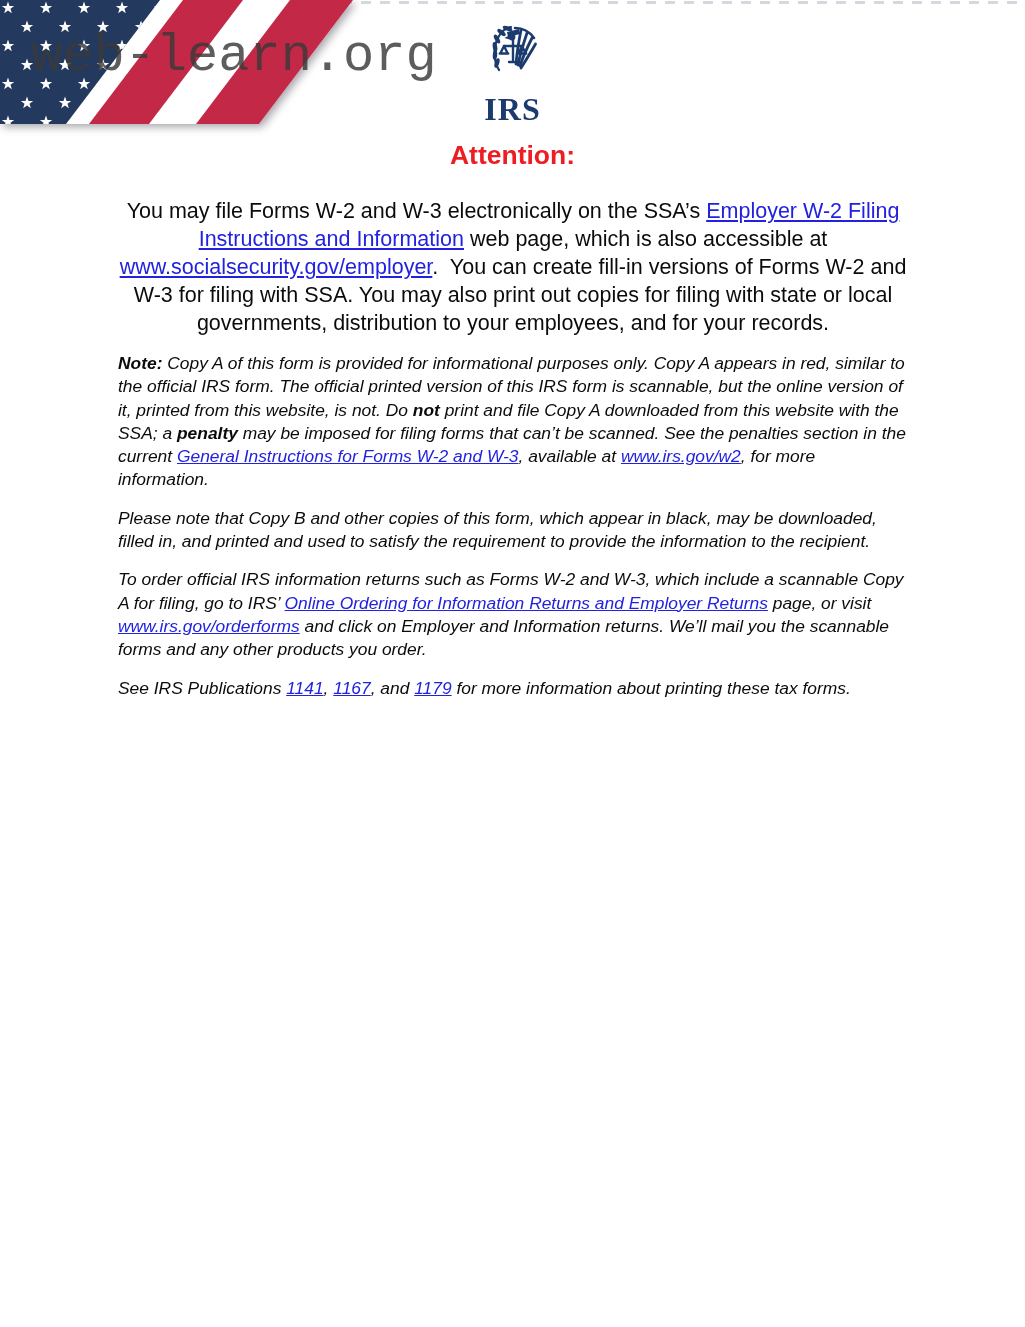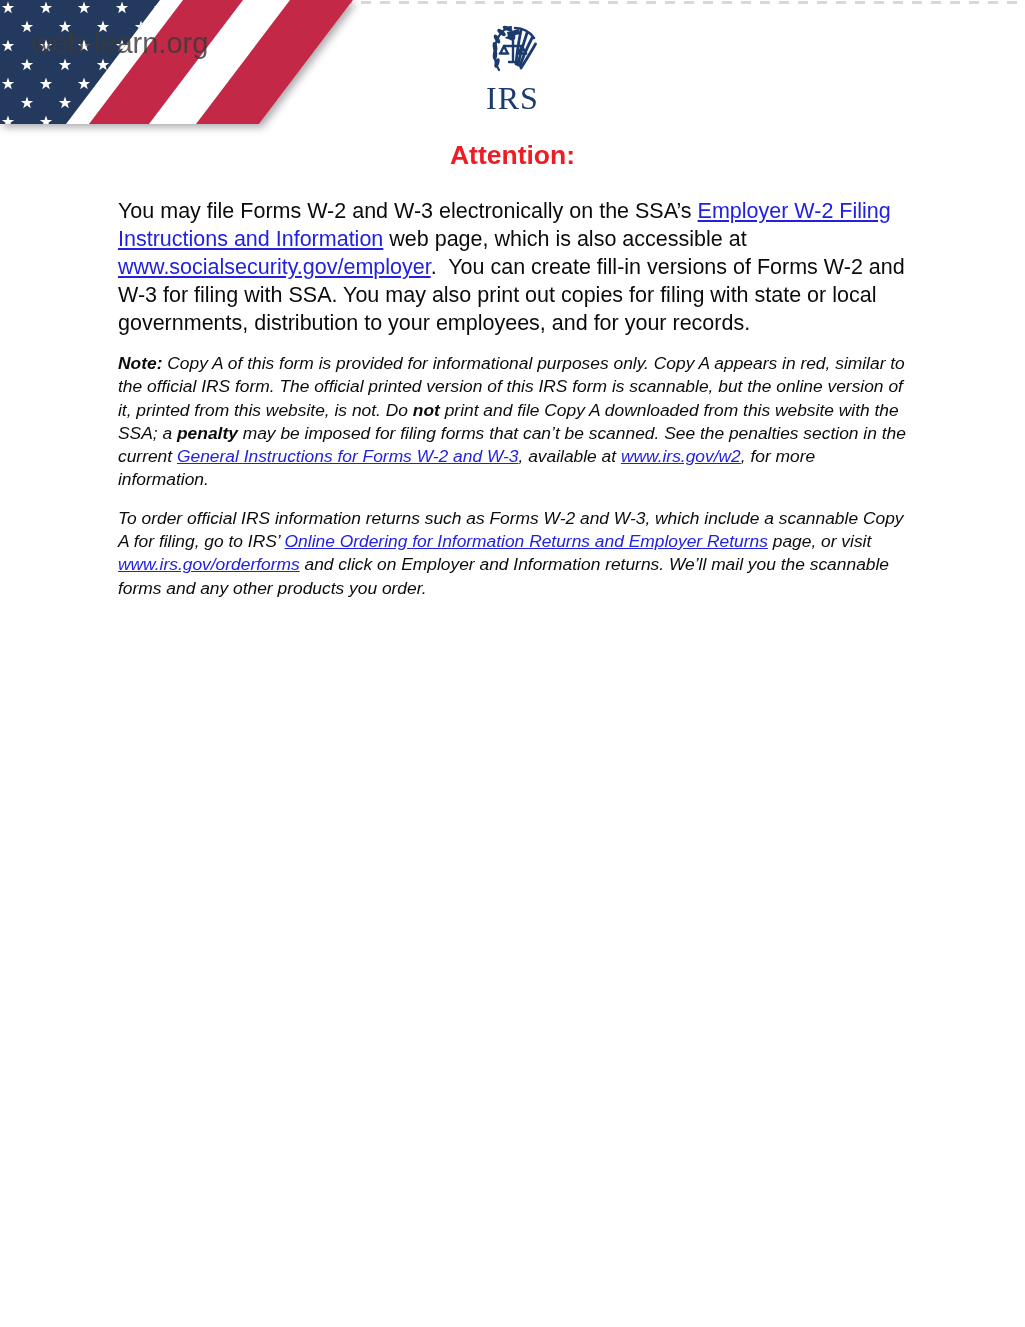--- a/index.html
+++ b/index.html
@@ -18,42 +18,42 @@
     position:absolute;left:0;top:1px;width:100%;height:3px;z-index:0;
     background:repeating-linear-gradient(90deg,#ccd2da 0 10px,transparent 10px 19px);
     opacity:.85;
   }
   .flag{
     position:absolute;left:0;top:0;width:358px;height:126px;z-index:1;
     filter:drop-shadow(3px 3px 4px rgba(60,60,70,.45));
   }
   .watermark{
     position:absolute;left:31px;top:26px;z-index:2;
-    font-family:Liberation Sans, sans-serif;
-    font-size:29px;line-height:1.2;letter-spacing:0px;
+    font-family:Liberation Mono, monospace;
+    font-size:52px;line-height:1.2;letter-spacing:0px;
     color:#3a3a3a;opacity:.82;white-space:nowrap;
   }
   .logo{
     position:absolute;left:0;top:24px;width:100%;z-index:1;
     display:flex;flex-direction:column;align-items:center;
   }
   .logo-mark{width:56px;height:54px;}
   .logo-word{
-    font-family:"Liberation Serif",serif;font-weight:400;
-    font-size:32px;line-height:1;color:var(--navy);letter-spacing:1px;margin-top:4px;
+    font-family:"Liberation Serif",serif;font-weight:700;
+    font-size:32px;line-height:1;color:var(--navy);letter-spacing:1px;margin-top:15px;
   }
   .attention{
     position:absolute;left:0;top:140px;width:100%;text-align:center;
     font-weight:700;font-size:26.5px;color:var(--attn);
   }
   .content{
     position:absolute;left:118px;top:197px;width:790px;
   }
   .para{margin-bottom:15px;text-align:left;}
-  .para.lead{font-size:21.5px;line-height:28px;}
+  .para.lead{font-size:21.5px;line-height:28px;text-align:center;}
   .para.small{font-size:17.4px;line-height:23.3px;font-style:italic;}
   .lnk{color:var(--link);text-decoration:underline;cursor:pointer;}
   strong{font-weight:700;}
 </style>
 </head>
 <body>
 
 <div class="perforation"></div>
 
 <svg class="flag" viewBox="0 0 358 126" aria-hidden="true">
@@ -111,14 +111,16 @@
     </g>
   </svg>
   <div class="logo-word">IRS</div>
 </div>
 
 <div class="attention">Attention:</div>
 
 <div class="content">
   <p class="para lead"><span>You may file Forms W-2 and W-3 electronically on the SSA’s </span><span class="lnk">Employer W-2 Filing Instructions and Information</span><span> web page, which is also accessible at </span><span class="lnk">www.socialsecurity.gov/employer</span><span>.&nbsp; You can create fill-in versions of Forms W-2 and W-3 for filing with SSA. You may also print out copies for filing with state or local governments, distribution to your employees, and for your records.</span></p>
   <p class="para small"><strong>Note:</strong><span> Copy A of this form is provided for informational purposes only. Copy A appears in red, similar to the official IRS form. The official printed version of this IRS form is scannable, but the online version of it, printed from this website, is not. Do </span><strong>not</strong><span> print and file Copy A downloaded from this website with the SSA; a </span><strong>penalty</strong><span> may be imposed for filing forms that can’t be scanned. See the penalties section in the current </span><span class="lnk">General Instructions for Forms W-2 and W-3</span><span>, available at </span><span class="lnk">www.irs.gov/w2</span><span>, for more information.</span></p>
+  <p class="para small"><span>Please note that Copy B and other copies of this form, which appear in black, may be downloaded, filled in, and printed and used to satisfy the requirement to provide the information to the recipient.</span></p>
   <p class="para small"><span>To order official IRS information returns such as Forms W-2 and W-3, which include a scannable Copy A for filing, go to IRS’ </span><span class="lnk">Online Ordering for Information Returns and Employer Returns</span><span> page, or visit </span><span class="lnk">www.irs.gov/orderforms</span><span> and click on Employer and Information returns. We’ll mail you the scannable forms and any other products you order.</span></p>
+  <p class="para small"><span>See IRS Publications </span><span class="lnk">1141</span><span>, </span><span class="lnk">1167</span><span>, and </span><span class="lnk">1179</span><span> for more information about printing these tax forms.</span></p>
 </div>
 
 </body></html>

